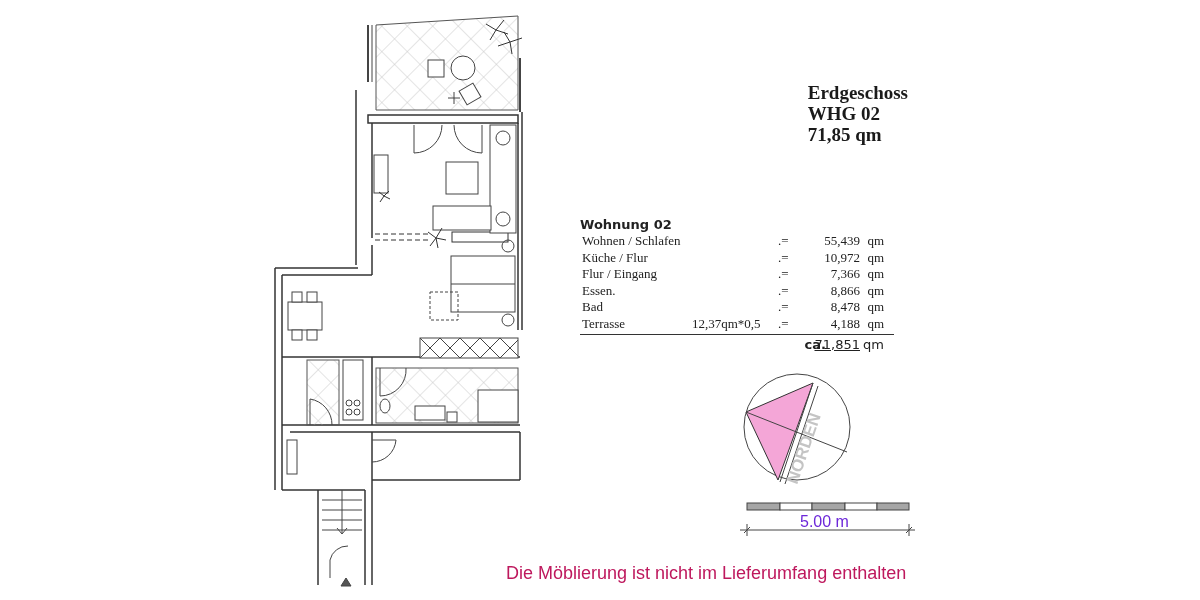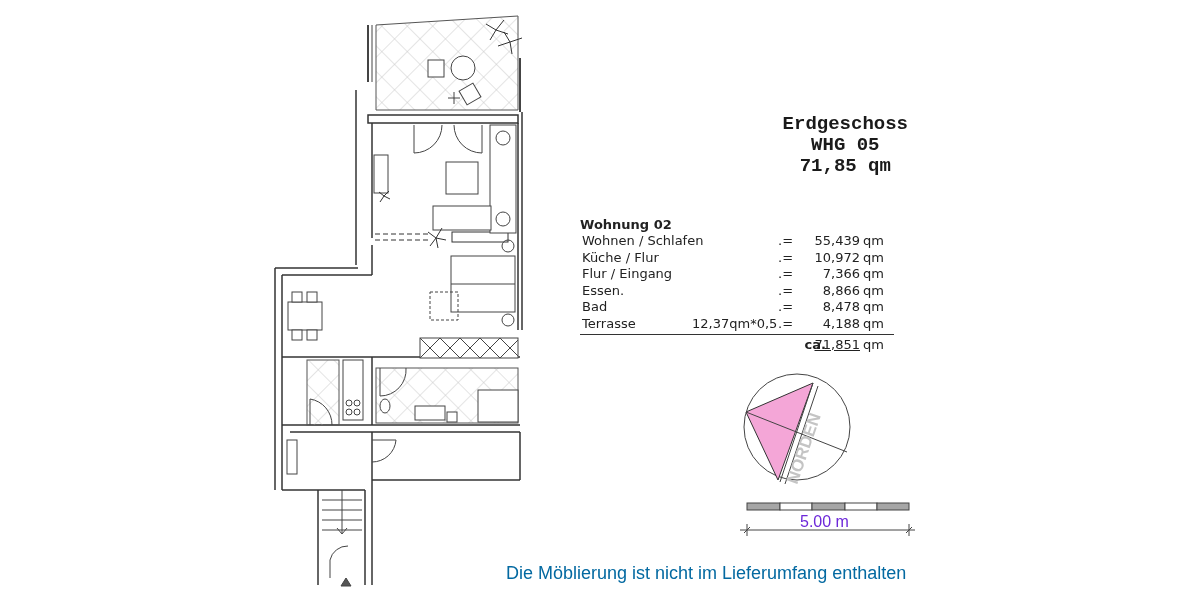--- a/index.html
+++ b/index.html
@@ -1,34 +1,34 @@
 <!DOCTYPE html>
 <html><head>
 <meta charset="utf-8">
 <style>
   html,body{margin:0;padding:0;background:#ffffff;}
   body{width:1200px;height:600px;position:relative;overflow:hidden;font-family:"Liberation Sans",sans-serif;color:#1a1a1a;}
   .plan{position:absolute;left:0;top:0;width:1200px;height:600px;}
-  .title-block{position:absolute;right:292px;top:114px;text-align:center;font-family:Liberation Mono, monospace;font-weight:bold;font-size:19px;line-height:21px;color:#1a1a1a;}
+  .title-block{position:absolute;right:292px;top:82px;text-align:left;font-family:Liberation Serif, serif;font-weight:bold;font-size:19px;line-height:21px;color:#1a1a1a;}
   .title-block div{white-space:nowrap;}
   .area-table{position:absolute;left:580px;top:217px;width:314px;font-family:"DejaVu Sans",sans-serif;font-size:13px;color:#222;}
   .area-table .hdr{font-weight:bold;height:16px;line-height:16px;}
-  .row{position:relative;height:16.6px;line-height:16.6px;}
+  .row{position:relative;height:16.6px;line-height:16.6px;font-family:Liberation Serif, serif;}
   .row .name{position:absolute;left:2px;}
   .row .calc{position:absolute;left:112px;}
   .row .eq{position:absolute;left:198px;}
   .row .val{position:absolute;right:34px;text-align:right;}
   .row .unit{position:absolute;right:10px;}
   .rule{height:0;border-top:1.5px solid #333;margin-top:1px;margin-right:0;}
   .total{position:relative;height:20px;line-height:20px;}
   .total .ca{position:absolute;right:68px;font-weight:bold;}
   .total .val{position:absolute;right:34px;font-weight:normal;text-decoration:underline;padding-left:40px;}
   .total .unit{position:absolute;right:10px;}
   .scale-label{position:absolute;left:800px;top:513px;font-size:16px;font-family:"Liberation Sans",sans-serif;color:#6d28d9;}
-  .note{position:absolute;left:506px;top:563px;font-size:18px;font-family:"Liberation Sans",sans-serif;color:#0369a1;white-space:nowrap;}
+  .note{position:absolute;left:506px;top:563px;font-size:18px;font-family:"Liberation Sans",sans-serif;color:#be185d;white-space:nowrap;}
   .norden{font-family:"Liberation Sans",sans-serif;font-weight:bold;}
 </style>
 </head>
 <body>
 
 <svg class="plan" viewBox="0 0 1200 600" xmlns="http://www.w3.org/2000/svg">
   <defs>
     <pattern id="diag" width="18" height="18" patternUnits="userSpaceOnUse" patternTransform="rotate(45)">
       <line x1="0" y1="0" x2="0" y2="18" stroke="#c9c9c9" stroke-width="1"></line>
       <line x1="0" y1="0" x2="18" y2="0" stroke="#c9c9c9" stroke-width="1"></line>
@@ -166,21 +166,21 @@
     <line x1="740" y1="530" x2="915" y2="530"></line>
     <line x1="747" y1="524" x2="747" y2="536"></line>
     <line x1="909" y1="524" x2="909" y2="536"></line>
     <line x1="744" y1="533" x2="750" y2="527"></line>
     <line x1="906" y1="533" x2="912" y2="527"></line>
   </g>
 </svg>
 
 <div class="title-block">
   <div>Erdgeschoss</div>
-  <div>WHG 05</div>
+  <div>WHG 02</div>
   <div>71,85 qm</div>
 </div>
 
 <div class="area-table">
   <div class="hdr">Wohnung 02</div>
   <div class="row">
     <span class="name">Wohnen / Schlafen</span>
     <span class="calc"></span>
     <span class="eq">.=</span>
     <span class="val">55,439</span>

